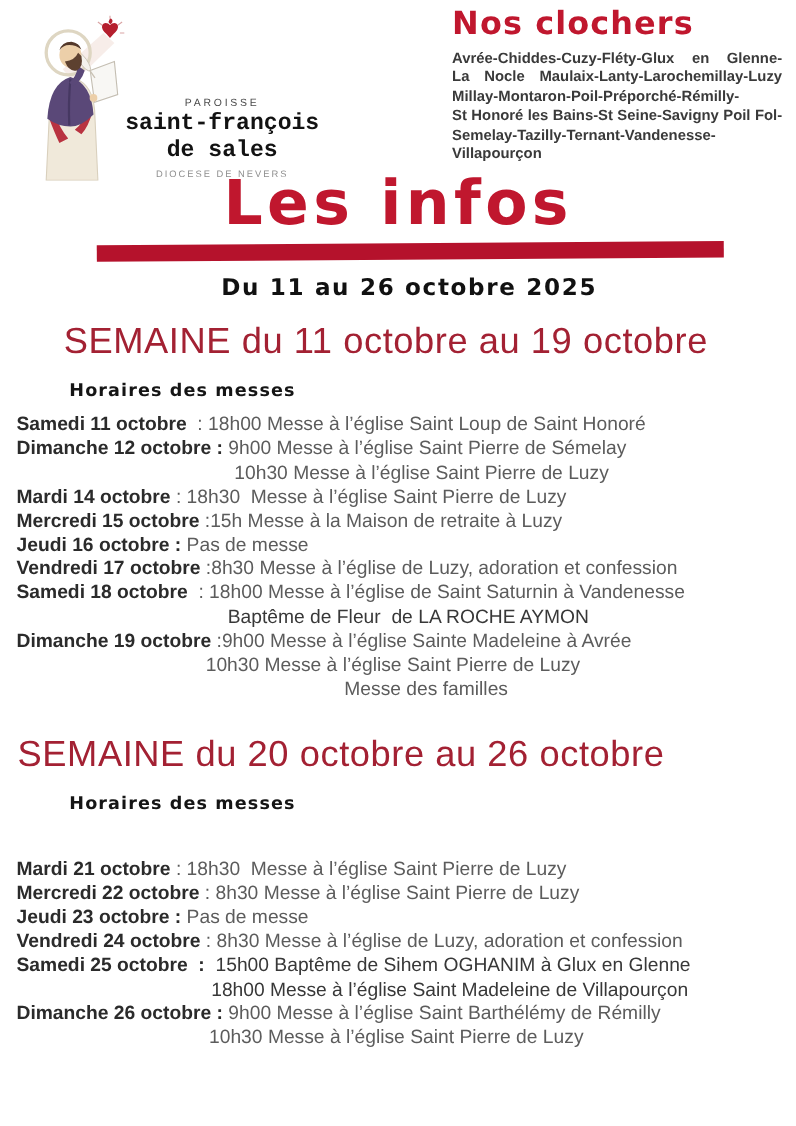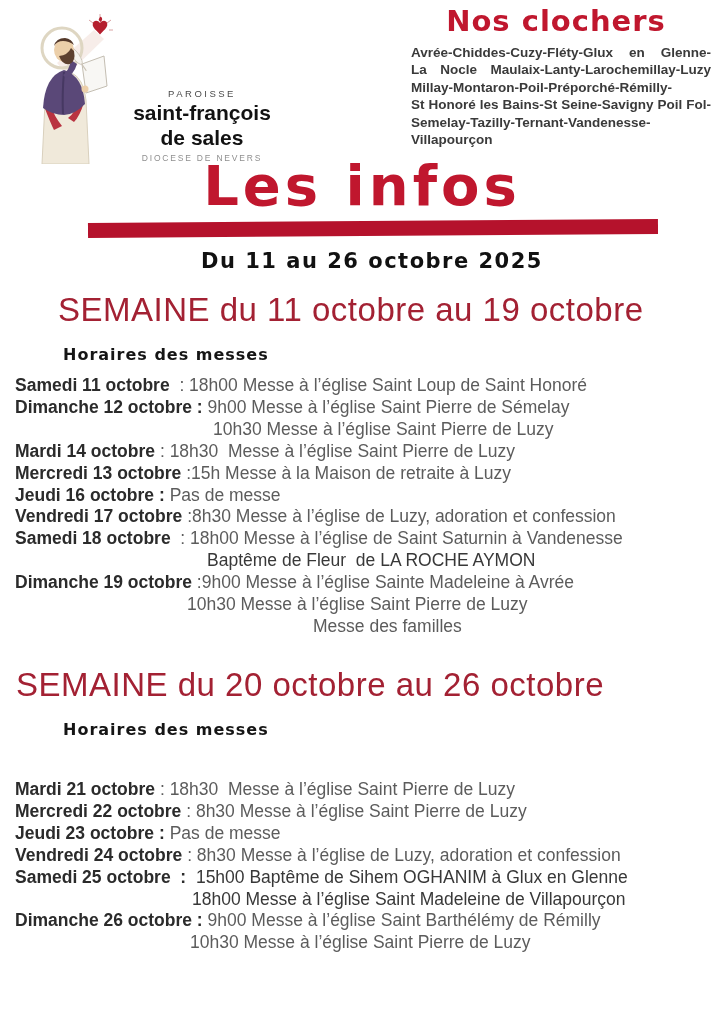--- a/index.html
+++ b/index.html
@@ -9,26 +9,25 @@
     margin:0 auto;
     background:#ffffff;
     font-family:"Liberation Sans", sans-serif;
     overflow:hidden;
   }
   
   .logo-block{position:absolute;left:14px;top:10px;width:280px;height:160px;}
   .saint-svg{position:absolute;left:0;top:4px;}
   .logo-text{position:absolute;left:93px;top:78px;width:190px;text-align:center;}
   .logo-paroisse{font-size:9.5px;letter-spacing:2.5px;color:#4a4a4a;font-weight:500;}
-  .logo-name{font-family:Liberation Sans, sans-serif;font-weight:700;font-size:21px;line-height:23px;color:#121212;margin-top:2px;}
+  .logo-name{font-family:Liberation Mono, monospace;font-weight:700;font-size:21px;line-height:23px;color:#121212;margin-top:2px;}
   .logo-diocese{font-size:8.5px;letter-spacing:1.8px;color:#8f8f8f;margin-top:4px;}
   
   .clochers-block{position:absolute;left:411px;top:4px;width:300px;}
   .clochers-title{
-    text-align:center;
     font-size:29px;font-weight:700;letter-spacing:1px;
     color:#c0172e;
     font-family:"DejaVu Sans", sans-serif;
     margin:0 10px 6px 0;
   }
   .village-line{
     font-size:13.5px;font-weight:700;color:#3a3a3a;
     line-height:17.4px;
     text-align:justify;text-align-last:justify;
   }
@@ -155,21 +154,21 @@
   <div class="red-bar"></div>
   <div class="date-range">Du 11 au 26 octobre 2025</div>
 
   <div class="week-heading hd1">SEMAINE  du 11 octobre au 19 octobre</div>
   <div class="sub-heading sub1">Horaires des messes</div>
   <div class="schedule list1">
       <div class="sched-line"><span class="day">Samedi 11 octobre</span><span class="detail">  : 18h00 Messe à l’église Saint Loup de Saint Honoré</span></div>
       <div class="sched-line"><span class="day">Dimanche 12 octobre :</span><span class="detail"> 9h00 Messe à l’église Saint Pierre de Sémelay</span></div>
       <div class="sched-line" style="padding-left: 198px;"><span class="detail">10h30 Messe à l’église Saint Pierre de Luzy</span></div>
       <div class="sched-line"><span class="day">Mardi 14 octobre</span><span class="detail"> : 18h30  Messe à l’église Saint Pierre de Luzy</span></div>
-      <div class="sched-line"><span class="day">Mercredi 13 octobre</span><span class="detail"> :15h Messe à la Maison de retraite à Luzy</span></div>
+      <div class="sched-line"><span class="day">Mercredi 15 octobre</span><span class="detail"> :15h Messe à la Maison de retraite à Luzy</span></div>
       <div class="sched-line"><span class="day">Jeudi 16 octobre :</span><span class="detail"> Pas de messe</span></div>
       <div class="sched-line"><span class="day">Vendredi 17 octobre</span><span class="detail"> :8h30 Messe à l’église de Luzy, adoration et confession</span></div>
       <div class="sched-line"><span class="day">Samedi 18 octobre</span><span class="detail">  : 18h00 Messe à l’église de Saint Saturnin à Vandenesse</span></div>
       <div class="sched-line" style="padding-left: 192px;"><span class="detail emph">Baptême de Fleur  de LA ROCHE AYMON</span></div>
       <div class="sched-line"><span class="day">Dimanche 19 octobre</span><span class="detail"> :9h00 Messe à l’église Sainte Madeleine à Avrée</span></div>
       <div class="sched-line" style="padding-left: 172px;"><span class="detail">10h30 Messe à l’église Saint Pierre de Luzy</span></div>
       <div class="sched-line" style="padding-left: 298px;"><span class="detail">Messe des familles</span></div>
     </div>
 
   <div class="week-heading hd2">SEMAINE  du 20 octobre au 26 octobre</div>

